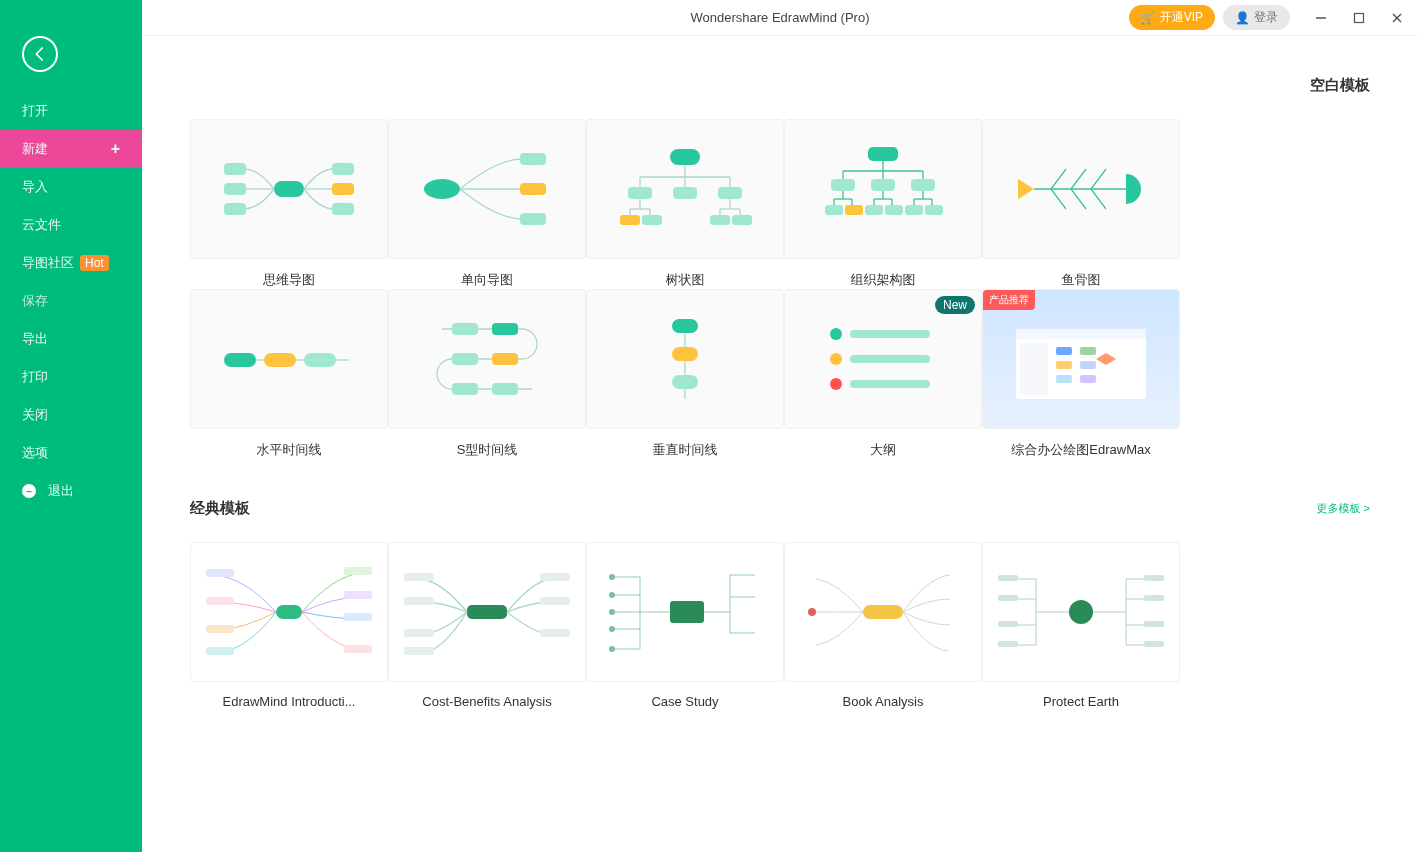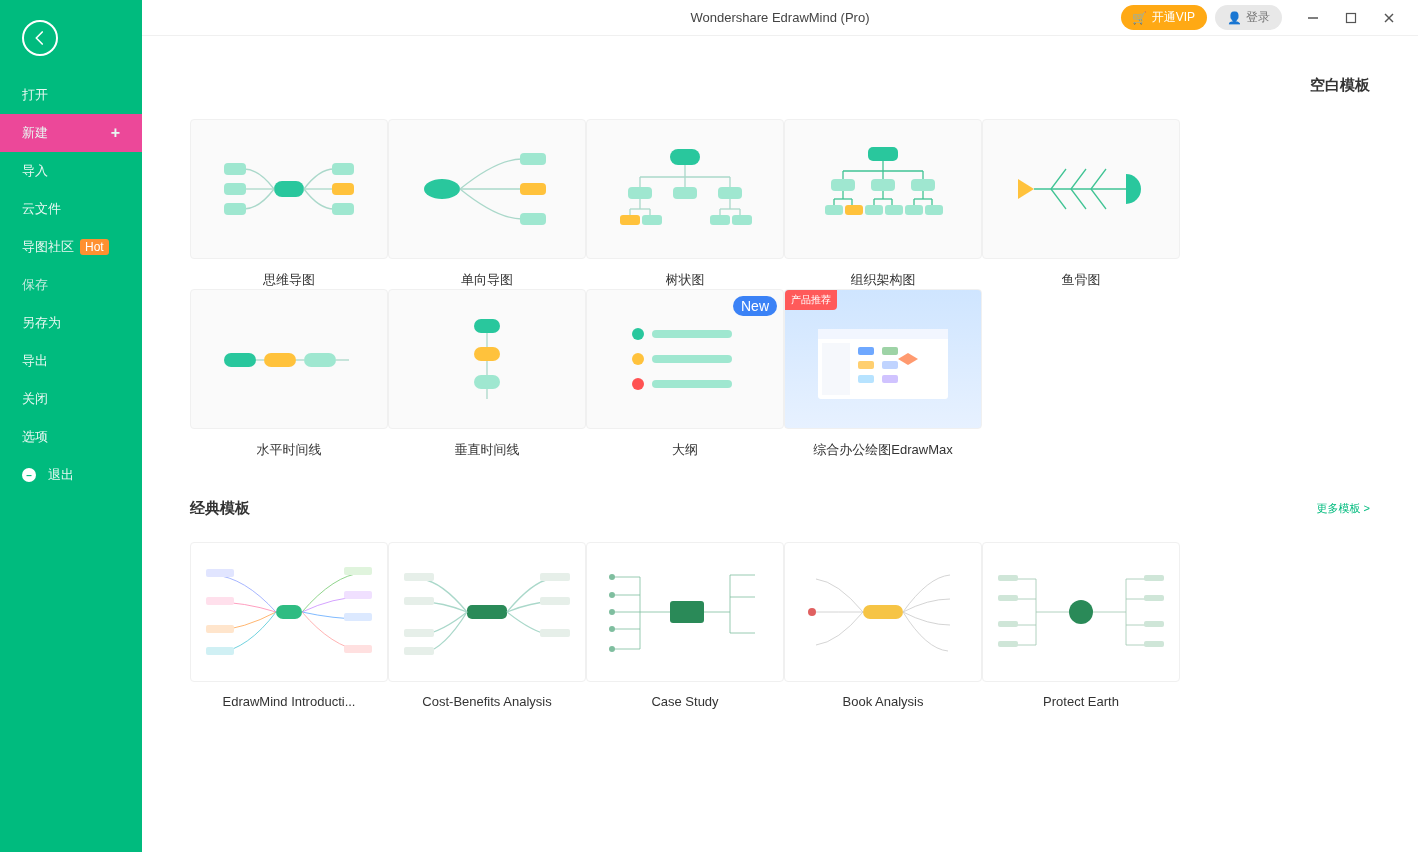--- a/index.html
+++ b/index.html
@@ -12,21 +12,21 @@
   overflow: hidden;
   display: flex;
 }
 .sidebar {
   width: 142px;
   height: 100%;
   background: #00bb7e;
   color: #fff;
   display: flex;
   flex-direction: column;
-  padding-top: 12px;
+  padding-top: 28px;
 }
 .back-circle {
   width: 36px;
   height: 36px;
   border: 2px solid #fff;
   border-radius: 50%;
   margin: 8px 0 20px 22px;
   display: flex;
   align-items: center;
   justify-content: center;
@@ -64,21 +64,21 @@
 .main {
   flex: 1;
   display: flex;
   flex-direction: column;
   height: 100%;
 }
 .titlebar {
   height: 36px;
   display: flex;
   align-items: center;
-  padding: 0 16px;
+  padding: 0 8px;
   border-bottom: 1px solid #f0f0f0;
   position: relative;
 }
 .titlebar .title {
   position: absolute;
   left: 50%;
   transform: translateX(-50%);
   color: #444;
   font-size: 13px;
 }
@@ -174,21 +174,21 @@
   font-size: 13px;
   color: #333;
   text-align: center;
   max-width: 180px;
   white-space: nowrap;
   overflow: hidden;
   text-overflow: ellipsis;
 }
 .thumb .badge-new {
   position: absolute; top: 6px; right: 6px;
-  background:#3b82f6; color:#fff; font-size:14px;
+  background:#0f766e; color:#fff; font-size:12px;
   border-radius:10px; padding:2px 8px;
 }
 .thumb .badge-rec {
   position: absolute; top: 0; left: 0;
   background:#ff5a5a; color:#fff; font-size:10px;
   padding:3px 6px; border-radius:4px 0 4px 0;
 }
 .thc { 
   width: 198px; height: 140px; background:#fff; border:1px solid #f0f0f0;
   border-radius:4px; display:flex; align-items:center; justify-content:center;
@@ -238,26 +238,26 @@
       <span class="hot-badge">Hot</span>
     </span>
   </div>
   <div class="side-item disabled">
     <span class="lbl">
         <span>保存</span>
       </span>
   </div>
   <div class="side-item">
     <span class="lbl">
-        <span>另存为</span>
-      </span>
-  </div>
-  <div class="side-item">
-    <span class="lbl">
         <span>导出</span>
+      </span>
+  </div>
+  <div class="side-item">
+    <span class="lbl">
+        <span>打印</span>
       </span>
   </div>
   <div class="side-item">
     <span class="lbl">
         <span>关闭</span>
       </span>
   </div>
   <div class="side-item">
     <span class="lbl">
         <span>选项</span>
@@ -433,20 +433,34 @@
             <rect x="50" y="44" width="32" height="14" rx="7" class="nd-o"></rect>
             <rect x="90" y="44" width="32" height="14" rx="7" class="nd-l"></rect>
             <line x1="42" y1="51" x2="50" y2="51" class="ln"></line>
               <line x1="82" y1="51" x2="90" y2="51" class="ln"></line>
               <line x1="122" y1="51" x2="135" y2="51" class="ln"></line>
           </svg>
         </div>
         <div class="card-label">水平时间线</div>
       </div>
 
+      <div class="card">
+        <div class="thumb">
+          <svg viewBox="0 0 150 100">
+            <path d="M30 20 L110 20 A15 15 0 0 1 110 50 L40 50 A15 15 0 0 0 40 80 L120 80" class="ln"></path>
+            <rect x="40" y="14" width="26" height="12" rx="4" class="nd-l"></rect>
+              <rect x="80" y="14" width="26" height="12" rx="4" class="nd"></rect>
+            <rect x="40" y="44" width="26" height="12" rx="4" class="nd-l"></rect>
+              <rect x="80" y="44" width="26" height="12" rx="4" class="nd-o"></rect>
+            <rect x="40" y="74" width="26" height="12" rx="4" class="nd-l"></rect>
+              <rect x="80" y="74" width="26" height="12" rx="4" class="nd-l"></rect>
+          </svg>
+        </div>
+        <div class="card-label">S型时间线</div>
+      </div>
 
       <div class="card">
         <div class="thumb">
           <svg viewBox="0 0 150 100">
             <line x1="75" y1="10" x2="75" y2="90" class="ln"></line>
             <rect x="62" y="10" width="26" height="14" rx="7" class="nd"></rect>
             <rect x="62" y="38" width="26" height="14" rx="7" class="nd-o"></rect>
             <rect x="62" y="66" width="26" height="14" rx="7" class="nd-l"></rect>
           </svg>
         </div>

